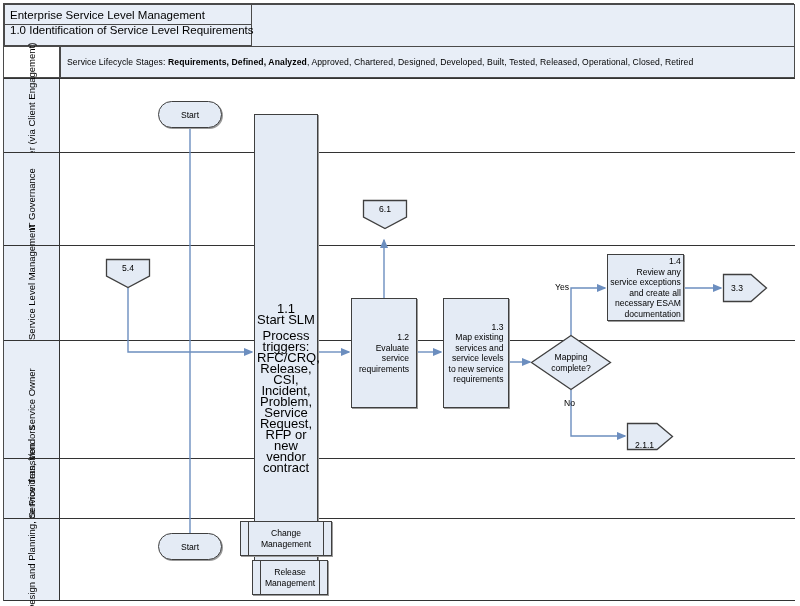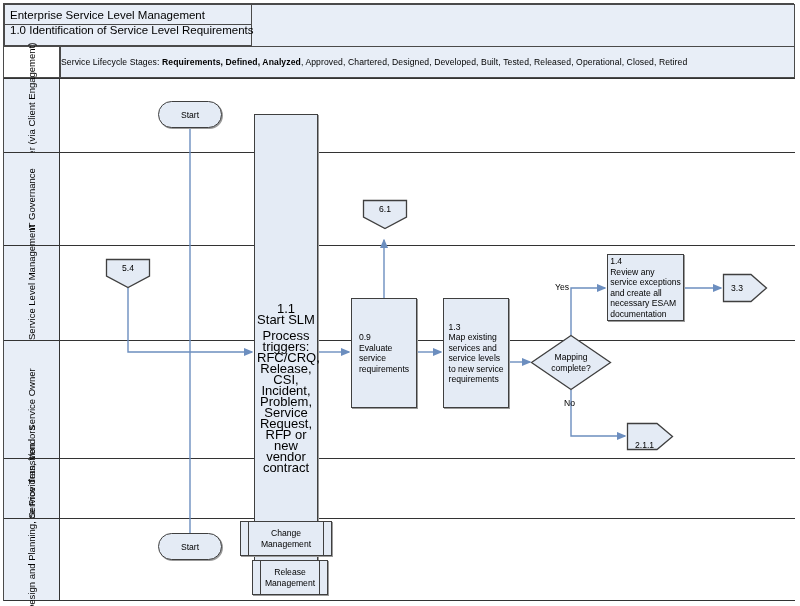--- a/index.html
+++ b/index.html
@@ -35,21 +35,21 @@
     position:absolute;left:4px;top:46px;width:791px;height:32px;
     box-sizing:border-box;
   }
   .lifecycle-left{
     position:absolute;left:0;top:0;width:56px;height:32px;
     background:#ffffff;border:1px solid #4a4a4a;border-left:none;box-sizing:border-box;
   }
   .lifecycle-box{
     position:absolute;left:56px;top:0;width:735px;height:32px;
     background:#e8eef7;border:1px solid #4a4a4a;box-sizing:border-box;
-    display:flex;align-items:center;
+    display:flex;align-items:center;padding-left:6px;
   }
   .lifecycle-text{font-size:8.6px;color:#000;letter-spacing:0.1px;white-space:nowrap;}
   .lifecycle-text b{font-weight:bold;}
   
   .lane{
     position:absolute;left:4px;width:791px;box-sizing:border-box;
     border-top:1px solid #333;
   }
   .lane-label{
     position:absolute;left:0;top:0;width:56px;height:100%;
@@ -61,21 +61,21 @@
     font-size:9.5px;color:#000;text-align:center;line-height:11px;
   }
   .lane-body{
     position:absolute;left:56px;top:0;right:0;height:100%;background:#fff;
   }
   
   .canvas{position:absolute;left:0;top:0;width:800px;height:606px;pointer-events:none;}
   .shape{position:absolute;pointer-events:auto;}
   .proc{
     background:#e4ebf5;border:1px solid #3f3f3f;box-sizing:border-box;
-    display:flex;align-items:center;justify-content:center;text-align:left;
+    display:flex;align-items:center;justify-content:center;text-align:right;
     font-size:8.6px;color:#000;line-height:10.5px;
     box-shadow:1px 1px 0 #9b9b9b;
   }
   .proc-tall{
     background:#e4ebf5;border:1px solid #3f3f3f;box-sizing:border-box;
     font-size:13px;color:#000;line-height:11px;text-align:center;
     box-shadow:1px 1px 0 #9b9b9b;
   }
   .proc-tall .t-head{position:absolute;left:0;right:0;top:188px;}
   .proc-tall .t-body{position:absolute;left:2px;right:2px;top:215px;}
@@ -237,21 +237,21 @@
 
     <div class="shape proc-tall" style="left:254px;top:114px;width:64px;height:481px;">
       <div class="t-head">
         <div>1.1</div>
         <div>Start SLM</div>
       </div>
       <div class="t-body">Process triggers: RFC/CRQ, Release, CSI, Incident, Problem, Service Request, RFP or new vendor contract</div>
     </div>
 
     <div class="shape proc" style="left:351px;top:298px;width:66px;height:110px;white-space:pre-line;">
-      <span>0.9
+      <span>1.2
 Evaluate
 service
 requirements</span>
     </div>
 
     <div class="shape proc" style="left:443px;top:298px;width:66px;height:110px;white-space:pre-line;">
       <span>1.3
 Map existing
 services and
 service levels

